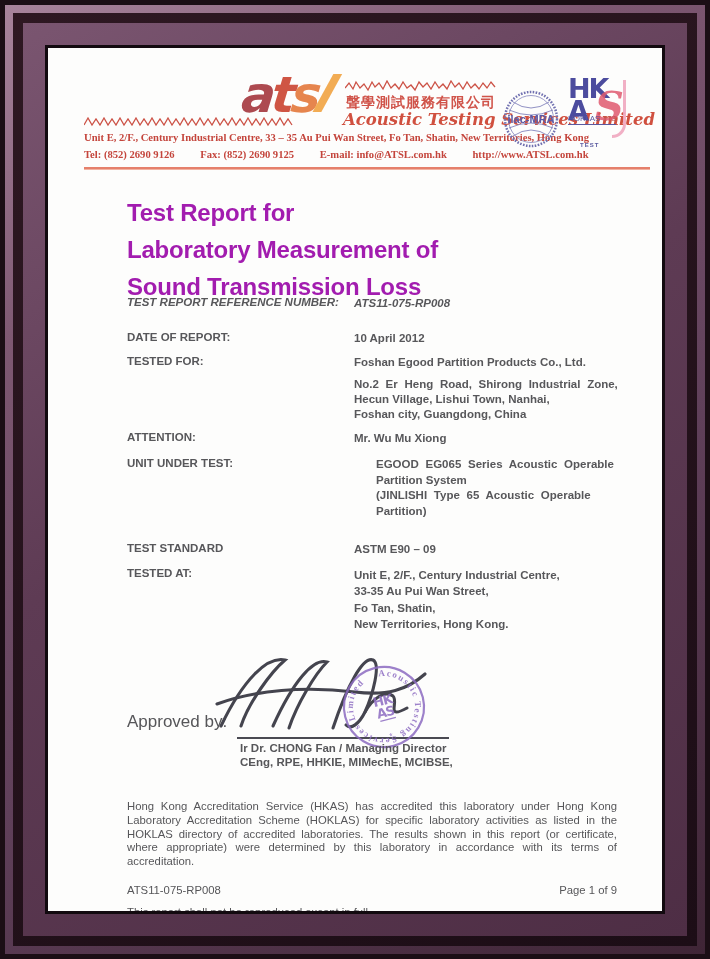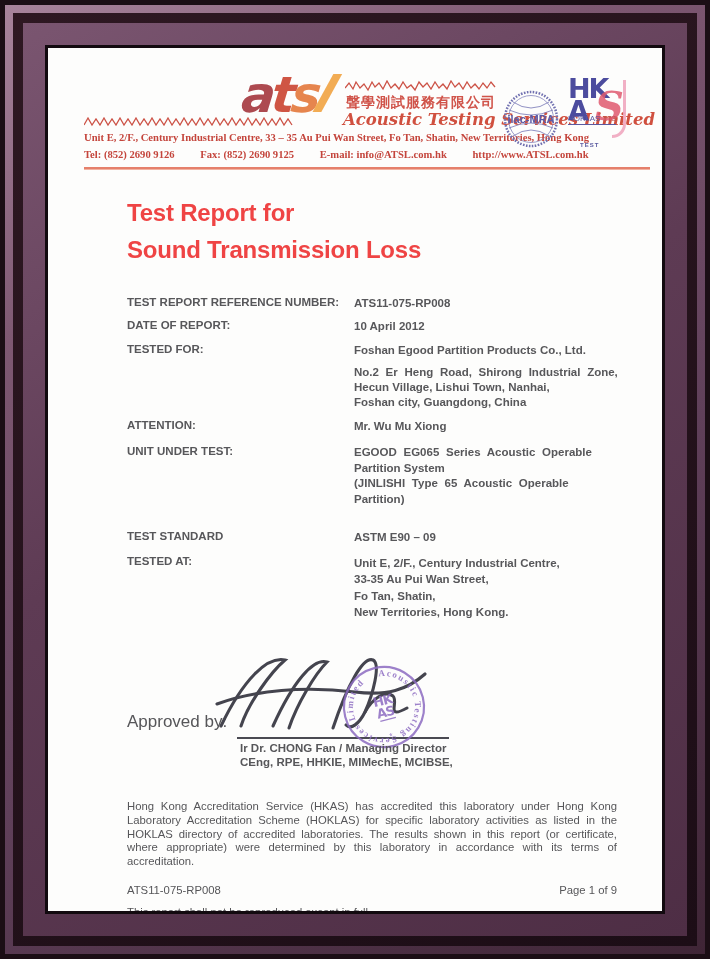--- a/index.html
+++ b/index.html
@@ -33,28 +33,28 @@
   .ilac-seal { position:absolute; left:455px; top:42px; }
   .hkas-logo { position:absolute; left:520px; top:30px; width:68px; height:78px; }
   .hkas-letters { font-weight:900; font-size:27px; line-height:22px; letter-spacing:-2px; color:#4c4c9e; font-family:"DejaVu Sans", sans-serif; }
   .hkas-s { position:absolute; left:27px; top:8px; font-size:40px; line-height:40px; font-weight:bold; font-style:italic; color:#e05a70; opacity:.85; font-family:"DejaVu Serif", serif; }
   .hkas-j { position:absolute; left:44px; top:2px; width:14px; height:58px; border:3px solid #f0a8c0; border-top:none; border-left:none; border-radius:0 0 14px 0; opacity:.9; }
   .hkas-hoklas { position:absolute; left:0; top:36px; font-size:8px; font-weight:normal; color:#5a5aa0; border-bottom:1.5px solid #5a5aa0; padding-bottom:1px; white-space:nowrap; }
   .hkas-hoklas .num { color:#c05858; }
   .hkas-test { position:absolute; left:12px; top:64px; font-size:6px; font-weight:bold; color:#5a5aa0; letter-spacing:1px; }
 
   
-  .title-block { position:absolute; left:79px; top:146px; font-size:24px; font-weight:bold; color:#ef4444; line-height:37px; letter-spacing:-0.2px; }
+  .title-block { position:absolute; left:79px; top:146px; font-size:24px; font-weight:bold; color:#a21caf; line-height:37px; letter-spacing:-0.2px; }
 
   
   .fields { position:absolute; left:79px; top:248px; right:18px; font-size:11.5px; font-weight:bold; color:#57575a; }
   .row { display:flex; }
   .lbl { width:227px; flex:none; }
   .val { flex:1; line-height:15.5px; }
-  .mb7 { margin-bottom:7px; } .mb9 { margin-bottom:9px; } .mb11 { margin-bottom:11px; } .mb23 { margin-bottom:23px; }
+  .mb7 { margin-bottom:19px;font-style:italic; } .mb9 { margin-bottom:9px; } .mb11 { margin-bottom:11px; } .mb23 { margin-bottom:23px;gap:22px; }
   .addr-block { margin-top:6px; line-height:15px; }
   .lh16 { line-height:16.5px; }
   .ws { word-spacing:3.5px; }
   .line { display:block; }
 
   
   .approval { position:absolute; left:79px; top:600px; right:18px; height:160px; }
   .approved-by { position:absolute; left:0; top:64px; font-size:17px; color:#565659; }
   .sig-svg { position:absolute; left:88px; top:-4px; }
   .sig-line { position:absolute; left:110px; top:89px; width:212px; height:1.8px; background:#4a4a52; }
@@ -118,20 +118,21 @@
           <span>HOKLAS</span>
           <span class="num">173</span>
         </div>
         <div class="hkas-test">TEST</div>
       </div>
 
       <div class="separator"></div>
 
       <div class="title-block">
         <span class="line">Test Report for</span>
+        <span class="line">Laboratory Measurement of</span>
         <span class="line">Sound Transmission Loss</span>
       </div>
 
       <div class="fields">
 
         <div class="row mb7">
           <div class="lbl">TEST REPORT REFERENCE NUMBER:</div>
           <div class="val">ATS11-075-RP008</div>
         </div>
 

